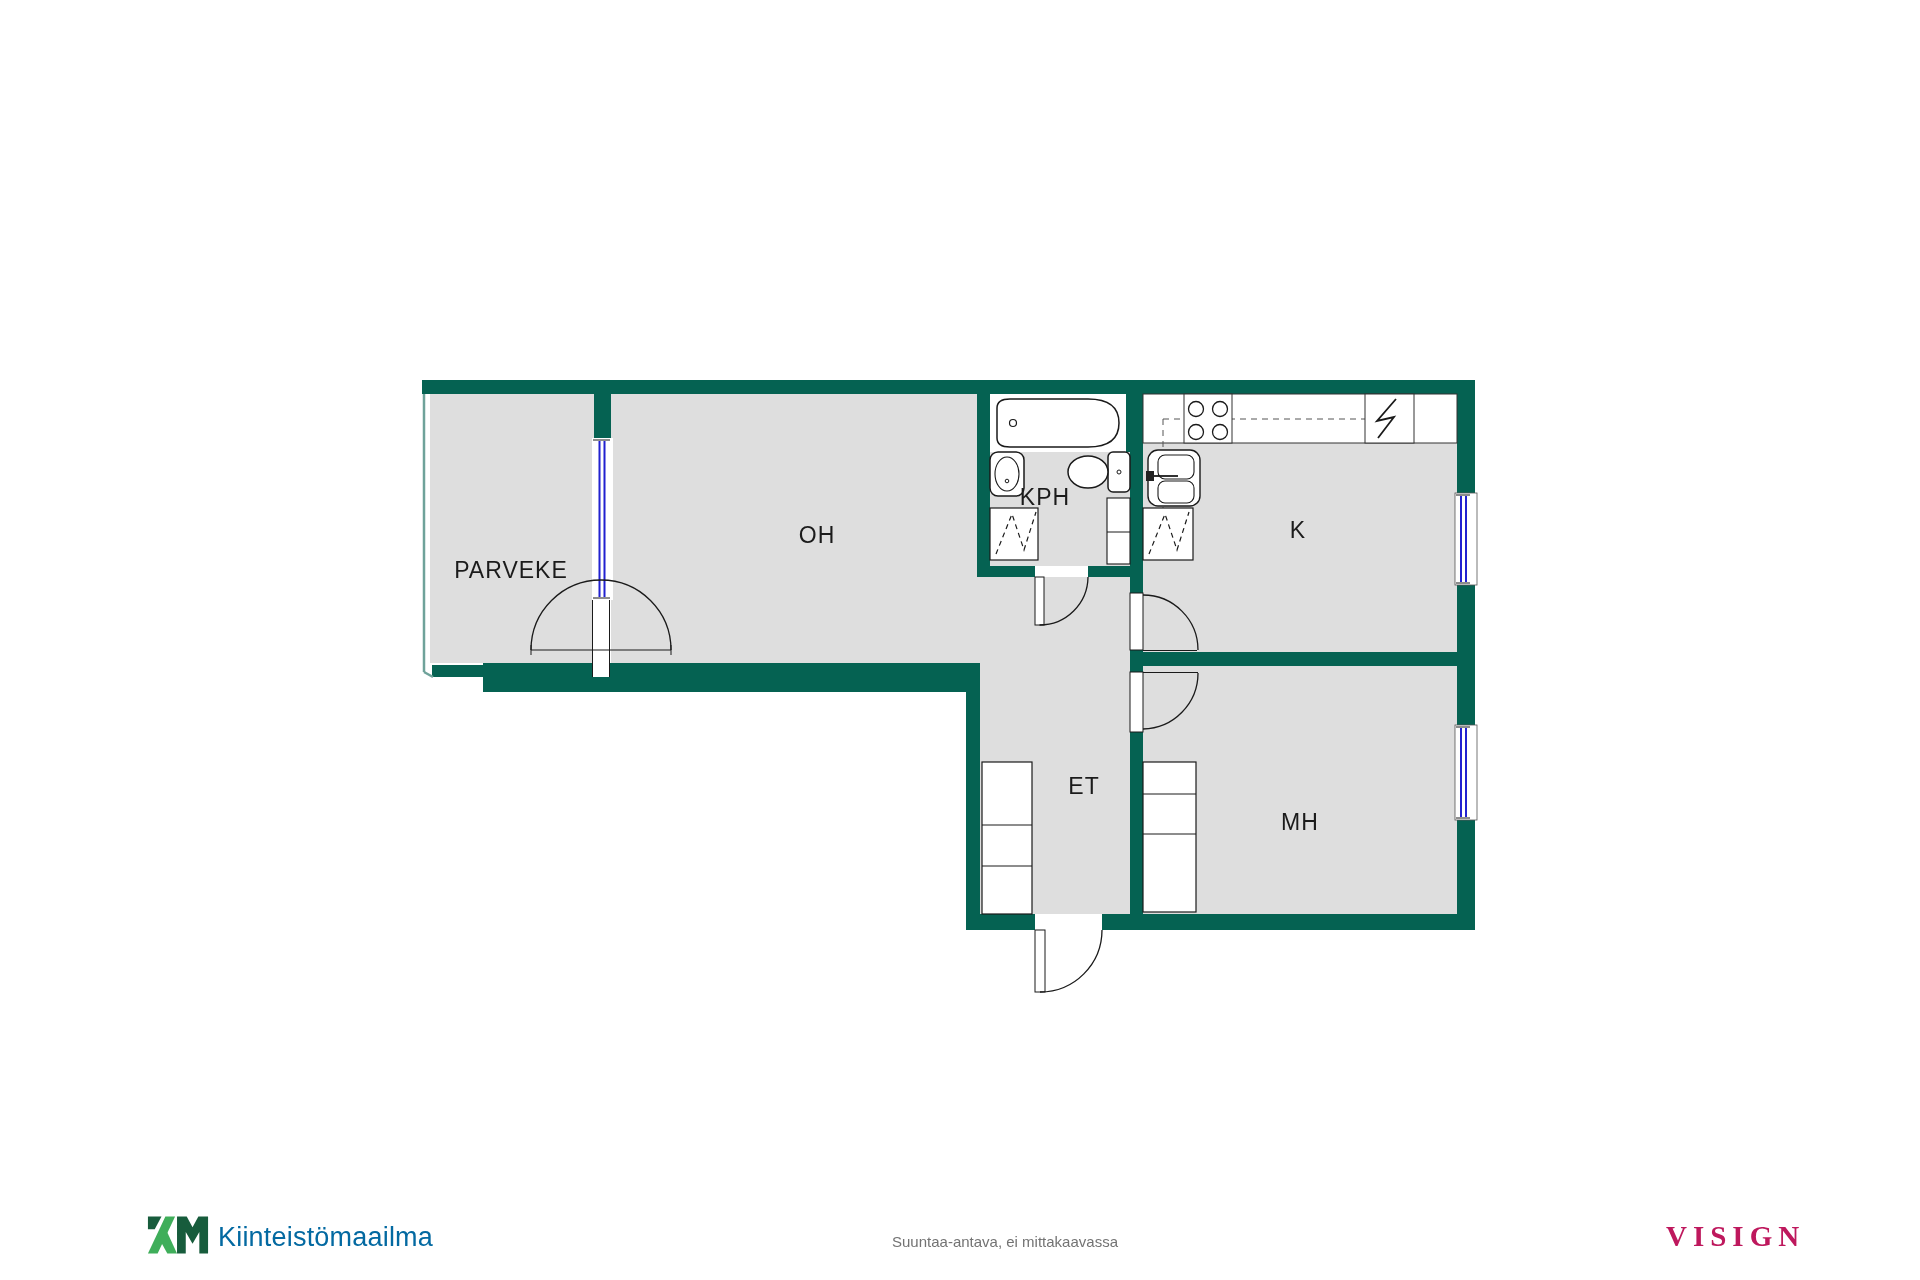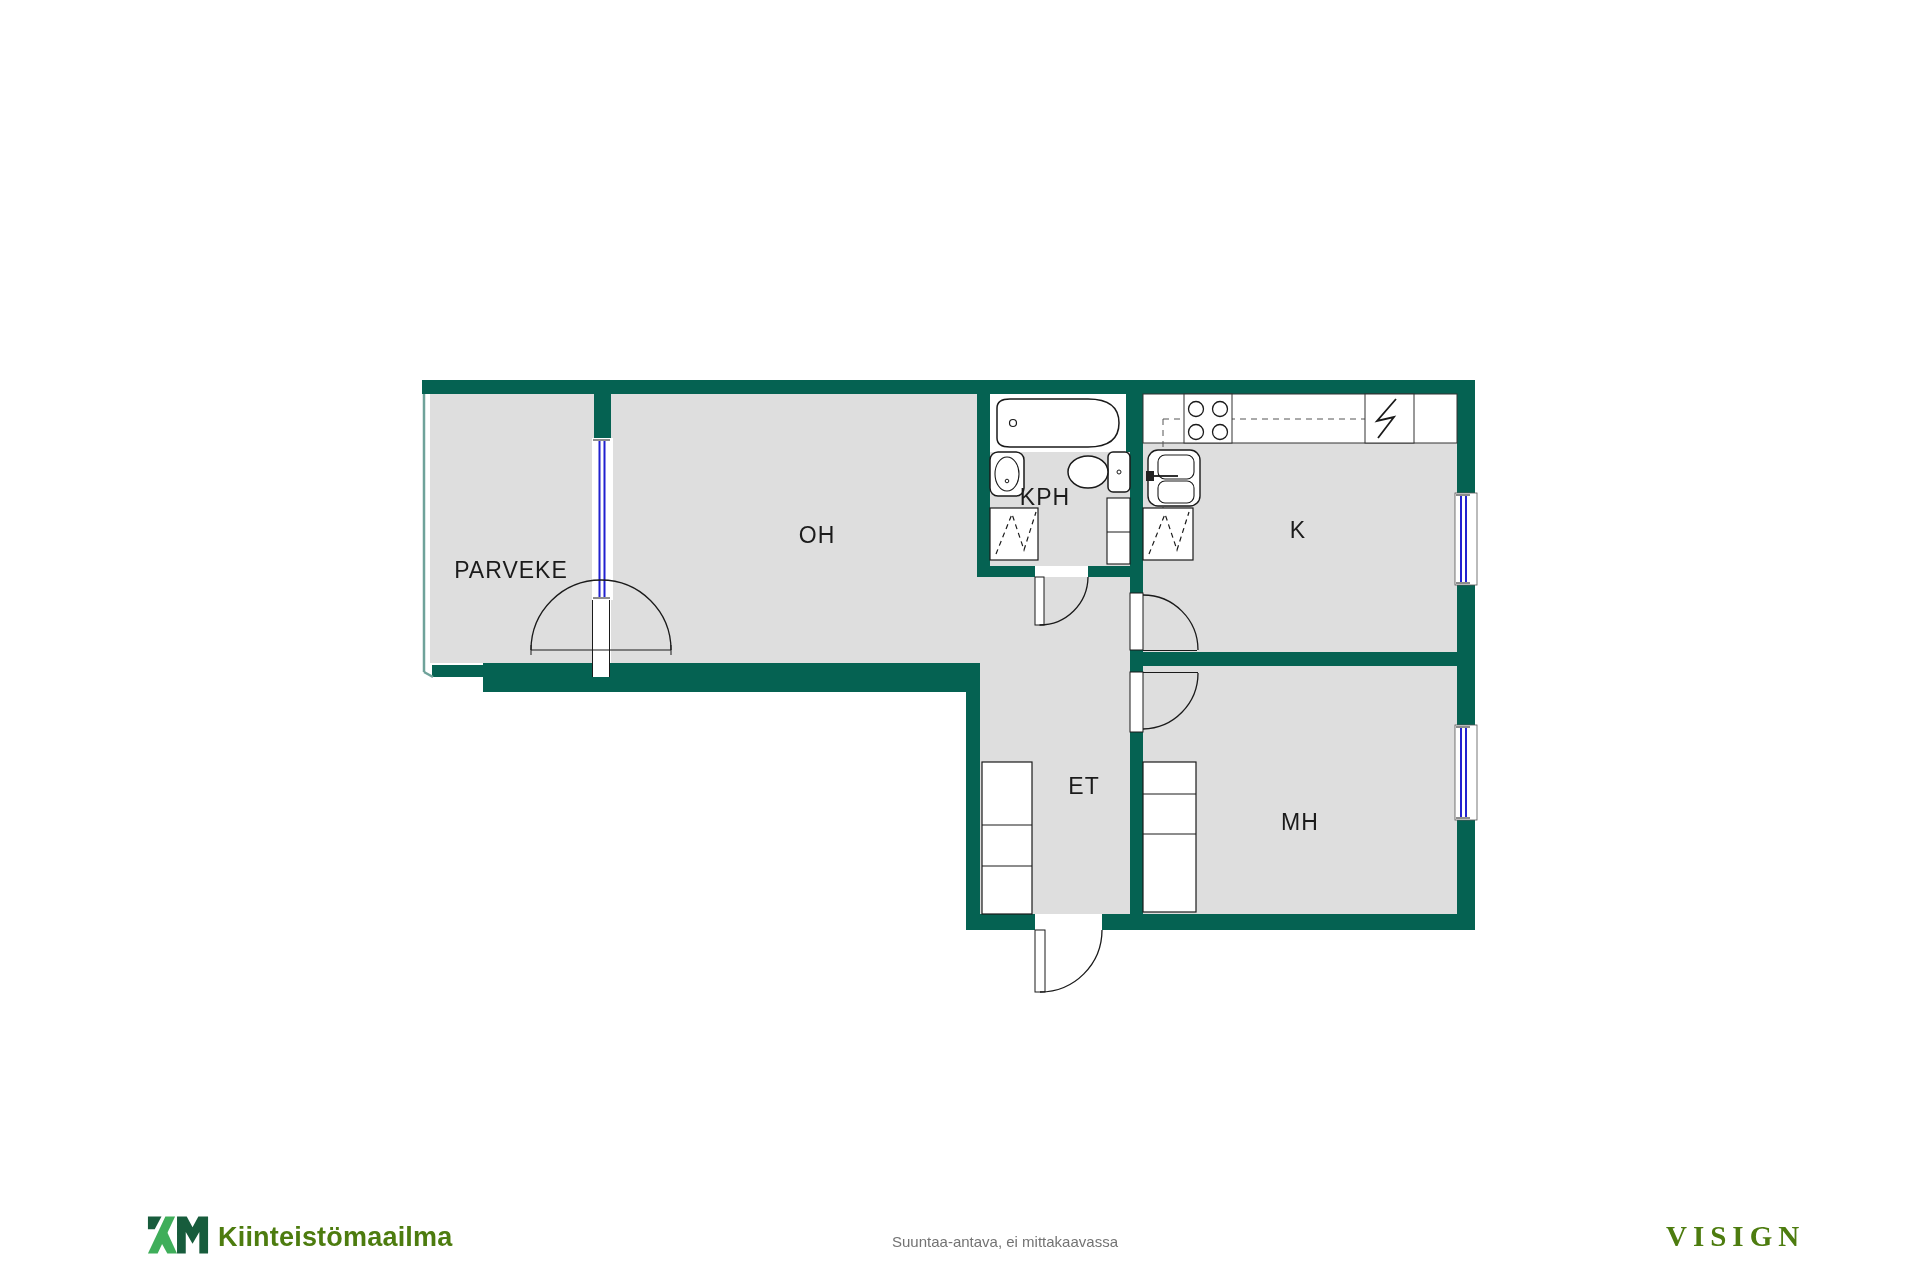--- a/index.html
+++ b/index.html
@@ -2,26 +2,26 @@
 <html><head>
 <meta charset="utf-8">
 <style>
   html,body{margin:0;padding:0;background:#ffffff;}
   .page{position:relative;width:1920px;height:1280px;background:#ffffff;overflow:hidden;
         font-family:"Liberation Sans",sans-serif;}
   .plan-svg{position:absolute;left:0;top:0;}
   .room-label{position:absolute;transform:translate(-50%,-50%);
       font-size:23px;font-weight:500;color:#1b1b1b;letter-spacing:1px;white-space:nowrap;}
   .footer-brand{position:absolute;left:218px;top:1222px;
-      font-size:27px;font-weight:700;color:#4d7c0f;letter-spacing:0.2px;}
+      font-size:27px;font-weight:400;color:#0369a1;letter-spacing:0.2px;}
   .footer-disclaimer{position:absolute;left:1005px;top:1233px;transform:translateX(-50%);
       font-size:15px;color:#737373;}
   .footer-watermark{position:absolute;left:1666px;top:1220px;
       font-family:"Liberation Serif",serif;font-weight:700;font-size:29px;
-      letter-spacing:6px;color:#4d7c0f;}
+      letter-spacing:6px;color:#be185d;}
   .logo-mark{position:absolute;left:146px;top:1214px;}
 </style>
 </head>
 <body>
 
 <div class="page">
 
   <svg class="plan-svg" width="1920" height="1280" viewBox="0 0 1920 1280">
 
     <g fill="#dedede">

